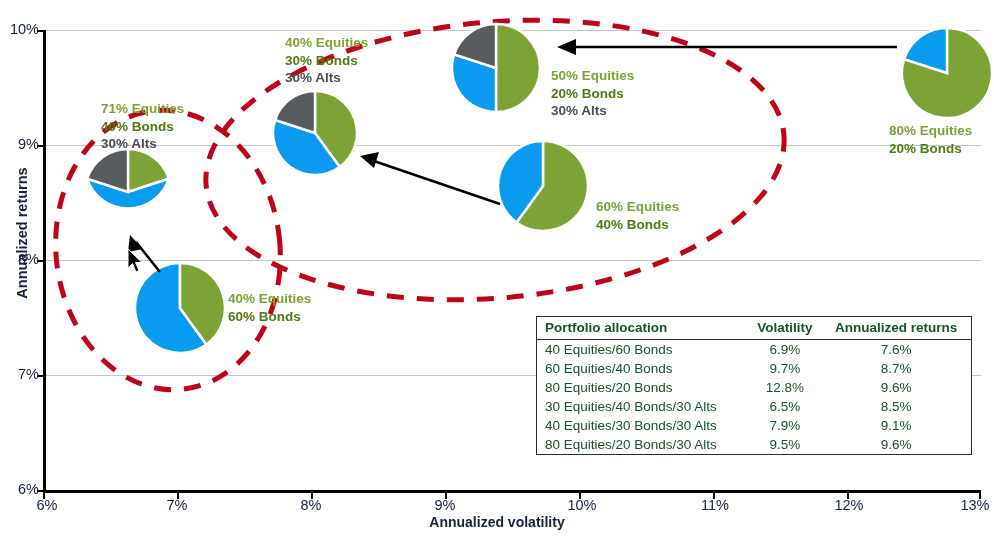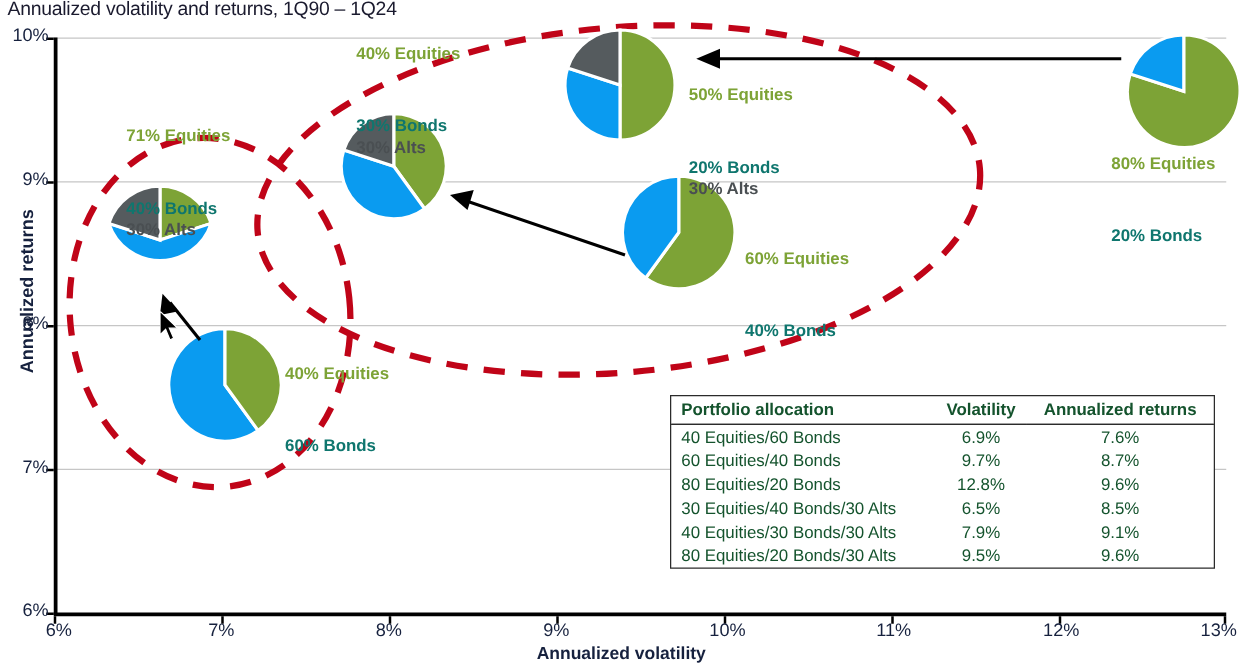--- a/index.html
+++ b/index.html
@@ -113,21 +113,21 @@
 
   
   .pie-label {
     position: absolute;
     font-size: 13.5px;
     font-weight: bold;
     line-height: 17.5px;
     white-space: nowrap;
   }
   .lbl-eq { color: #7DA336; }
-  .lbl-bd { color: #0f766e; margin-top: 40px; }
+  .lbl-bd { color: #4d7c0f; }
   .lbl-al { color: #4a4f52; }
 
   
   #alloc-table {
     left: 536px;
     top: 316px;
     width: 436px;
     border: 1.5px solid #2b2b2b;
     background: #ffffff;
     box-sizing: border-box;
@@ -156,21 +156,20 @@
   #alloc-table td.col-alloc { text-align: left; padding-left: 8px; }
 
   
   #cursor-arrow { left: 128px; top: 249px; }
 </style>
 </head>
 <body>
 
 <div id="root">
 
-  <div class="abs" id="chart-title">Annualized volatility and returns, 1Q90 – 1Q24</div>
 
   <div class="abs" id="plot-area">
     <div class="gridline" style="top:0px;"></div>
     <div class="gridline" style="top:115px;"></div>
     <div class="gridline" style="top:230px;"></div>
     <div class="gridline" style="top:345px;"></div>
   </div>
 
   <div class="abs" id="axis-y-line"></div>
   <div class="abs" id="axis-x-line"></div>

